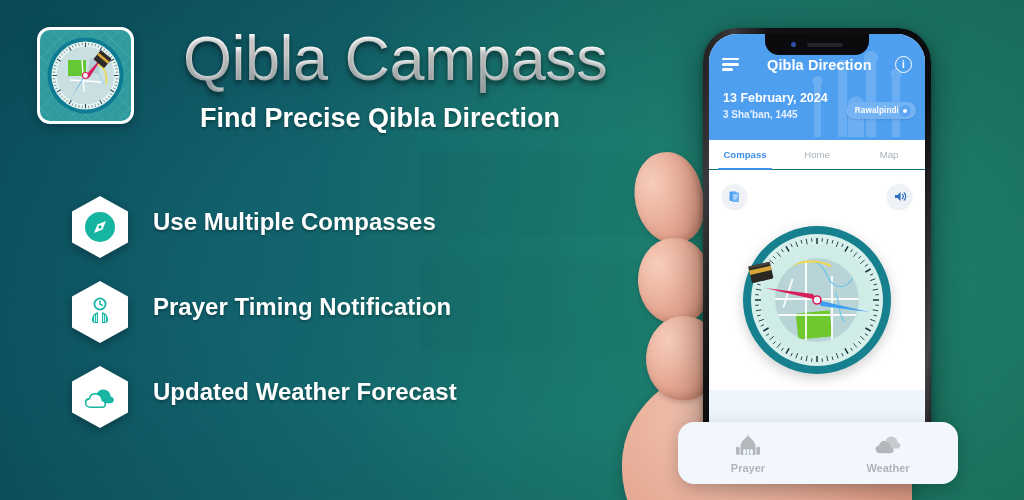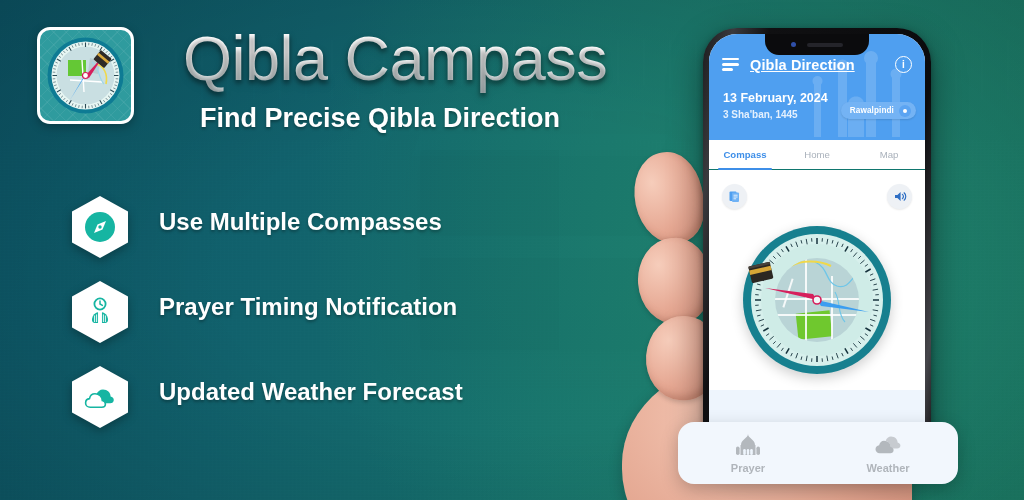--- a/index.html
+++ b/index.html
@@ -97,21 +97,21 @@
   .hexwrap{
     position:absolute;left:0;top:0;width:56px;height:62px;
     filter:drop-shadow(0 3px 5px rgba(0,0,0,.30));
   }
   .hex{
     width:56px;height:62px;background:#ffffff;
     clip-path:polygon(50% 0%,100% 25%,100% 75%,50% 100%,0% 75%,0% 25%);
     display:flex;align-items:center;justify-content:center;
   }
   .feature-label{
-    position:absolute;left:87px;top:12px;
+    position:absolute;left:81px;top:12px;
     font-size:24px;font-weight:bold;color:#ffffff;
     text-shadow:0 2px 3px rgba(0,0,0,.30);
     white-space:nowrap;
   }
 
   
   .hand{position:absolute;left:600px;top:130px;width:300px;height:380px;}
   .finger{
     position:absolute;
     background:radial-gradient(ellipse at 30% 30%, #f6cdbb 0%, #e6a893 55%, #cf8d79 100%);
@@ -151,33 +151,33 @@
   .mosque-silho{
     position:absolute;right:6px;top:8px;width:115px;height:95px;opacity:.16;
   }
   .hdr-top{position:relative;display:flex;align-items:center;padding:22px 13px 0 13px;}
   .burger{width:17px;height:13px;position:relative;flex:none;}
   .burger i{position:absolute;left:0;height:2.4px;border-radius:2px;background:#fff;}
   .burger i:nth-child(1){top:0;width:17px;}
   .burger i:nth-child(2){top:5.2px;width:17px;}
   .burger i:nth-child(3){top:10.4px;width:11px;}
   .hdr-title{
-    margin-left:11px;font-size:14.5px;font-weight:bold;color:#fff;letter-spacing:.1px;text-decoration:underline;
+    margin-left:28px;font-size:14.5px;font-weight:bold;color:#fff;letter-spacing:.1px;
   }
   .info-ico{
     margin-left:auto;width:15px;height:15px;border-radius:50%;
     border:1.6px solid #fff;color:#fff;font-size:10px;font-weight:bold;
     display:flex;align-items:center;justify-content:center;line-height:1;
   }
   .hdr-date{position:absolute;left:14px;top:57px;font-size:12.5px;font-weight:bold;color:#fff;}
   .hdr-hijri{position:absolute;left:14px;top:75px;font-size:10px;color:#e4f0fd;font-weight:bold;}
   .loc-chip{
     position:absolute;right:9px;top:68px;height:17px;
     background:#74b3f4;border-radius:9px;
-    display:flex;align-items:center;gap:5px;padding:0 5px 0 9px;
+    display:flex;align-items:center;padding:0 5px 0 9px;
     box-shadow:0 1px 2px rgba(0,0,0,.12);
   }
   .loc-chip .nm{font-size:8.2px;color:#ffffff;font-weight:bold;letter-spacing:.1px;}
   .loc-chip .pin{
     width:12px;height:12px;border-radius:50%;background:#5ba4f2;
     display:flex;align-items:center;justify-content:center;
   }
   .loc-chip .pin b{width:4px;height:4px;border-radius:50%;background:#fff;display:block;}
 
   .tabs{display:flex;height:29px;background:#fff;border-bottom:1px solid #0f766e;}

